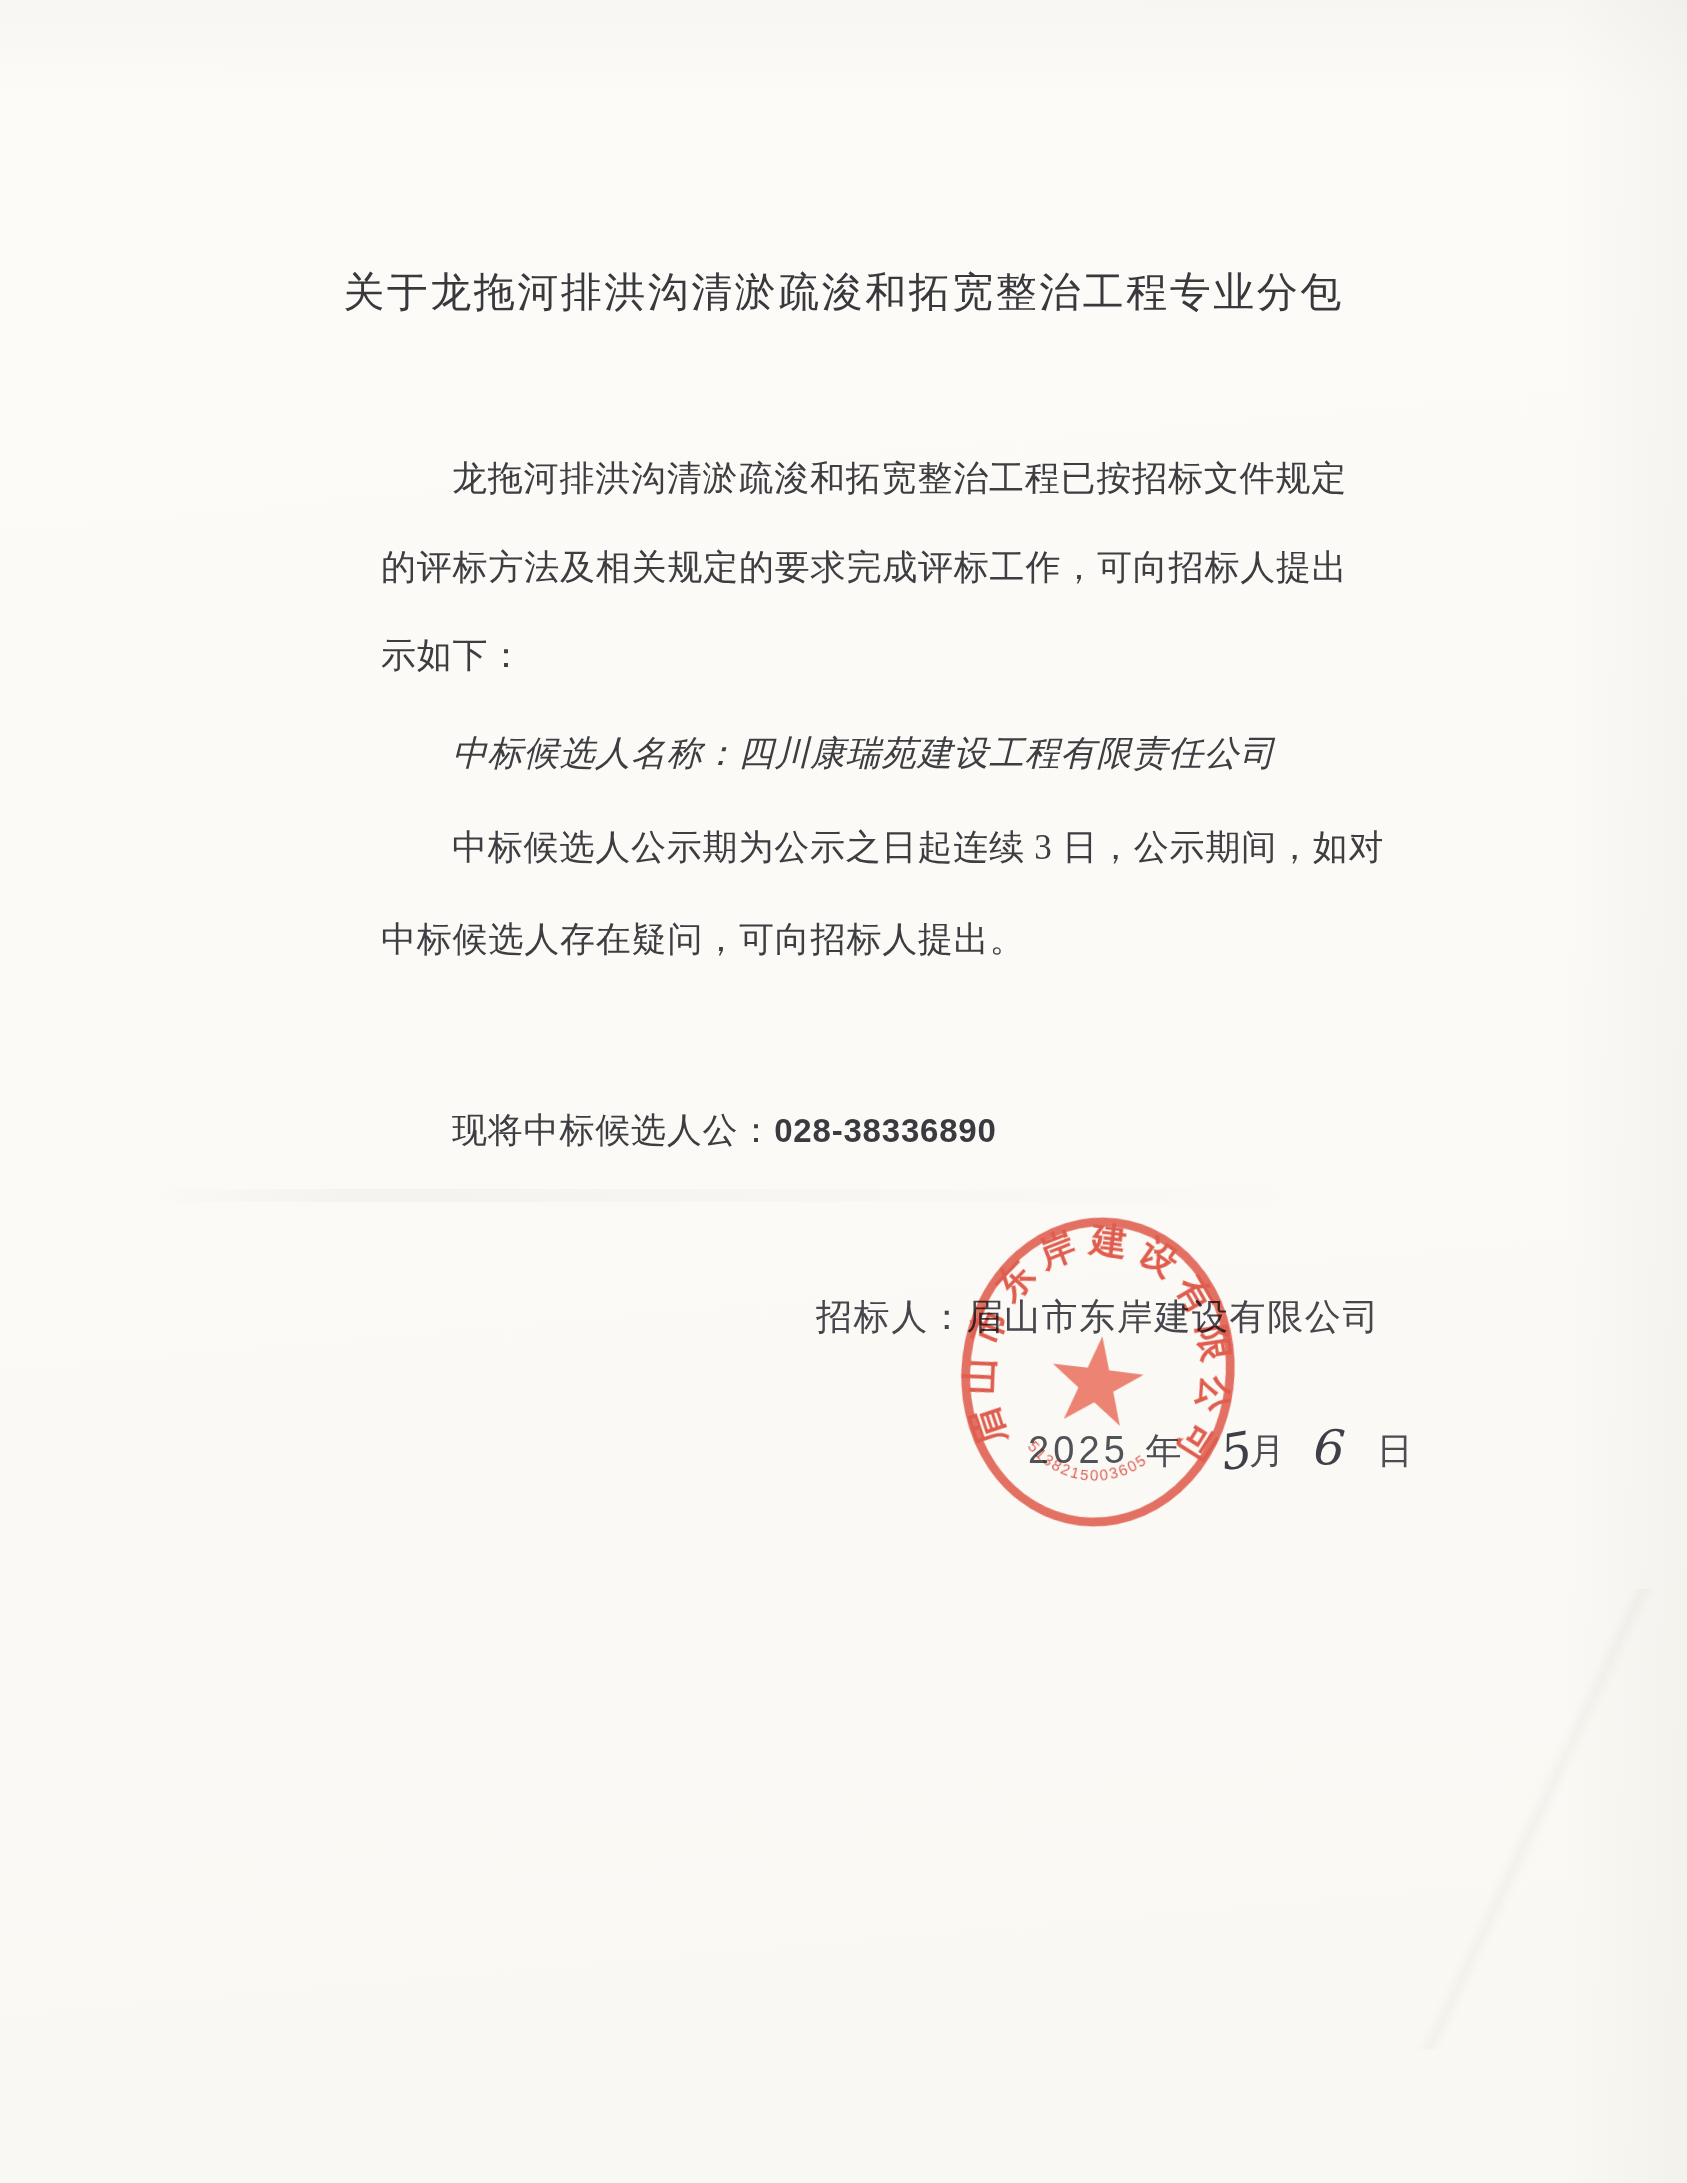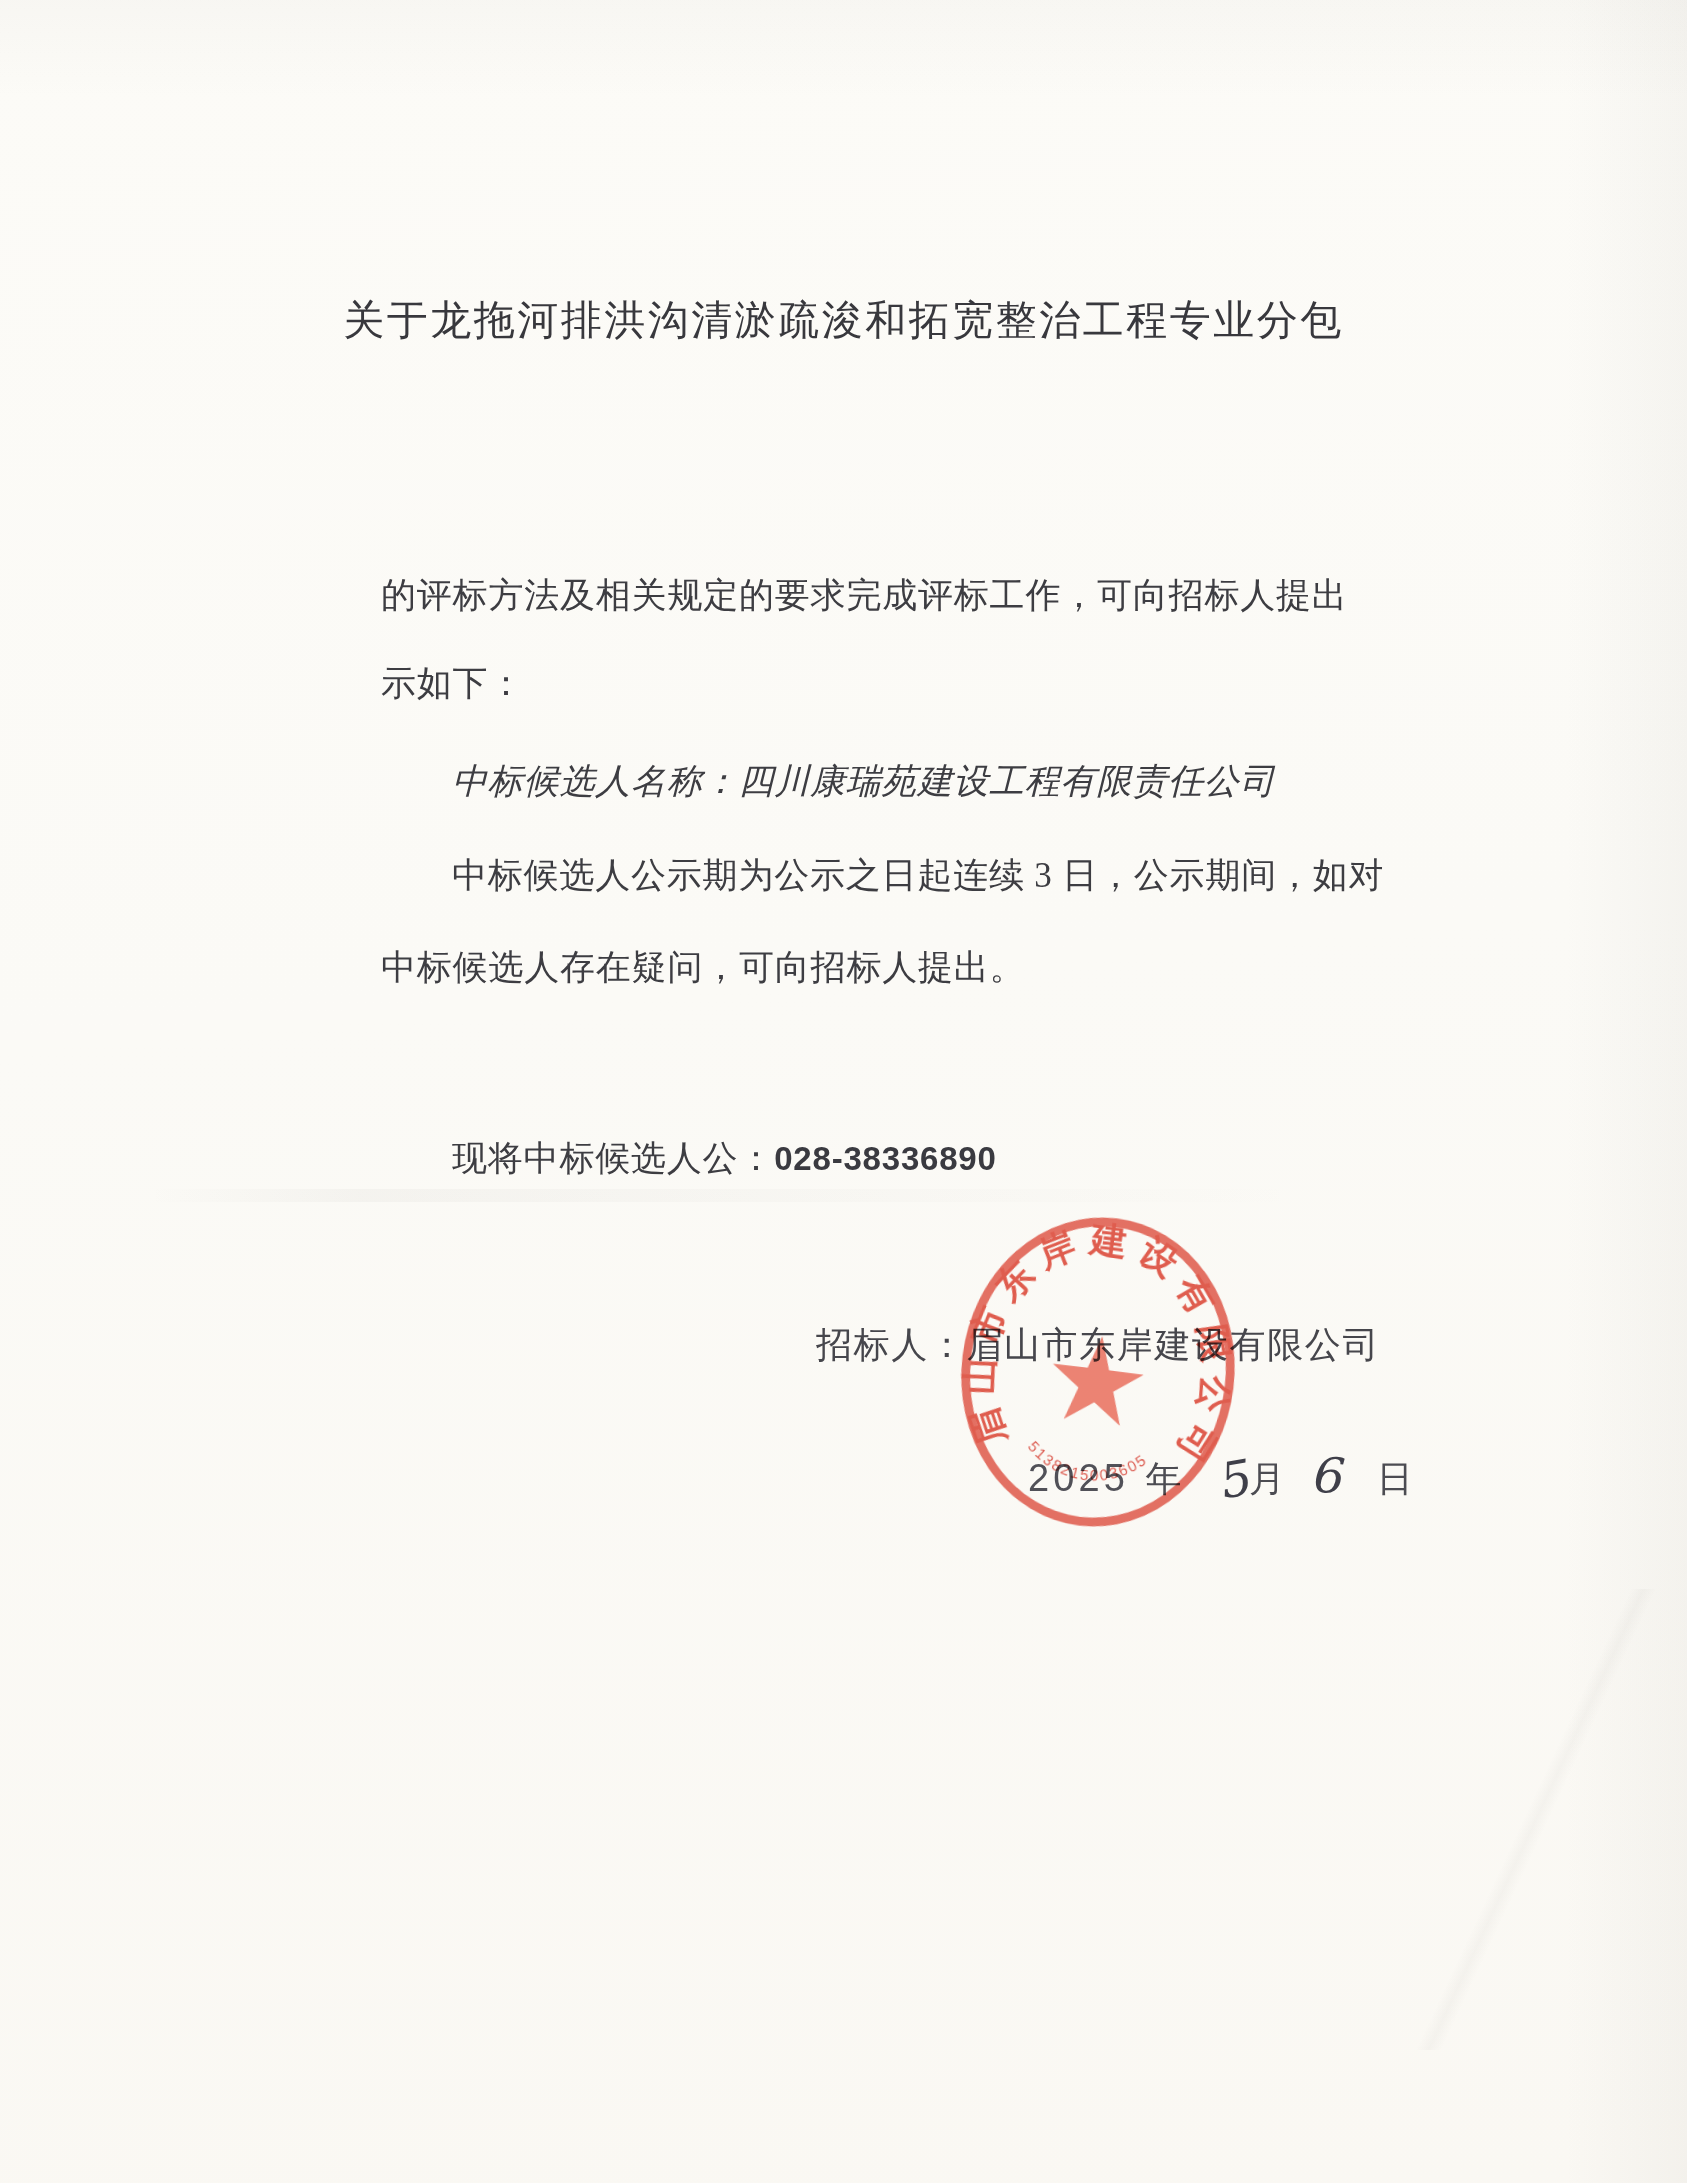--- a/index.html
+++ b/index.html
@@ -5,21 +5,21 @@
   html,body { margin:0; padding:0; background:#d9d9d9; }
   .page {
     position:relative;
     width:1687px; height:2183px;
     margin:0 auto;
     background:linear-gradient(175deg,#fcfbf7 0%, #fbfaf6 45%, #faf8f3 100%);
     overflow:hidden;
     font-family:"Liberation Serif","DejaVu Serif",serif;
     color:#3d3d42;
   }
-  .line { position:absolute; white-space:nowrap; font-size:35px; letter-spacing:0.8px;margin-top:28px; }
+  .line { position:absolute; white-space:nowrap; font-size:35px; letter-spacing:0.8px; }
   .title-line { left:0; right:0; text-align:center; font-size:41px; letter-spacing:2.5px; color:#38383d; }
   .t1 { top:265px; }
   .t2 { top:346px; }
   .b1 { left:452px; top:455px; }
   .b2 { left:381px; top:544px; }
   .b3 { left:381px; top:632px; }
   .b4 { left:452px; top:730px;font-style:italic; }
   .b5 { left:452px; top:824px; }
   .b6 { left:381px; top:916px; }
   .phone-line { left:452px; top:1107px; }
@@ -63,20 +63,21 @@
 
 <div class="page">
 
   <div class="artifact shade-top"></div>
   <div class="artifact shade-right"></div>
   <div class="artifact smudge-band"></div>
   <div class="artifact crease"></div>
 
   <div class="line title-line t1">关于龙拖河排洪沟清淤疏浚和拓宽整治工程专业分包</div>
 
+  <div class="line b1">龙拖河排洪沟清淤疏浚和拓宽整治工程已按招标文件规定</div>
   <div class="line b2">的评标方法及相关规定的要求完成评标工作，可向招标人提出</div>
   <div class="line b3">示如下：</div>
 
   <div class="line b4">中标候选人名称：四川康瑞苑建设工程有限责任公司</div>
 
   <div class="line b5">中标候选人公示期为公示之日起连续 3 日，公示期间，如对</div>
   <div class="line b6">中标候选人存在疑问，可向招标人提出。</div>
 
   <div class="line phone-line">
     <span>现将中标候选人公：</span><span class="phone-num">028-38336890</span>

